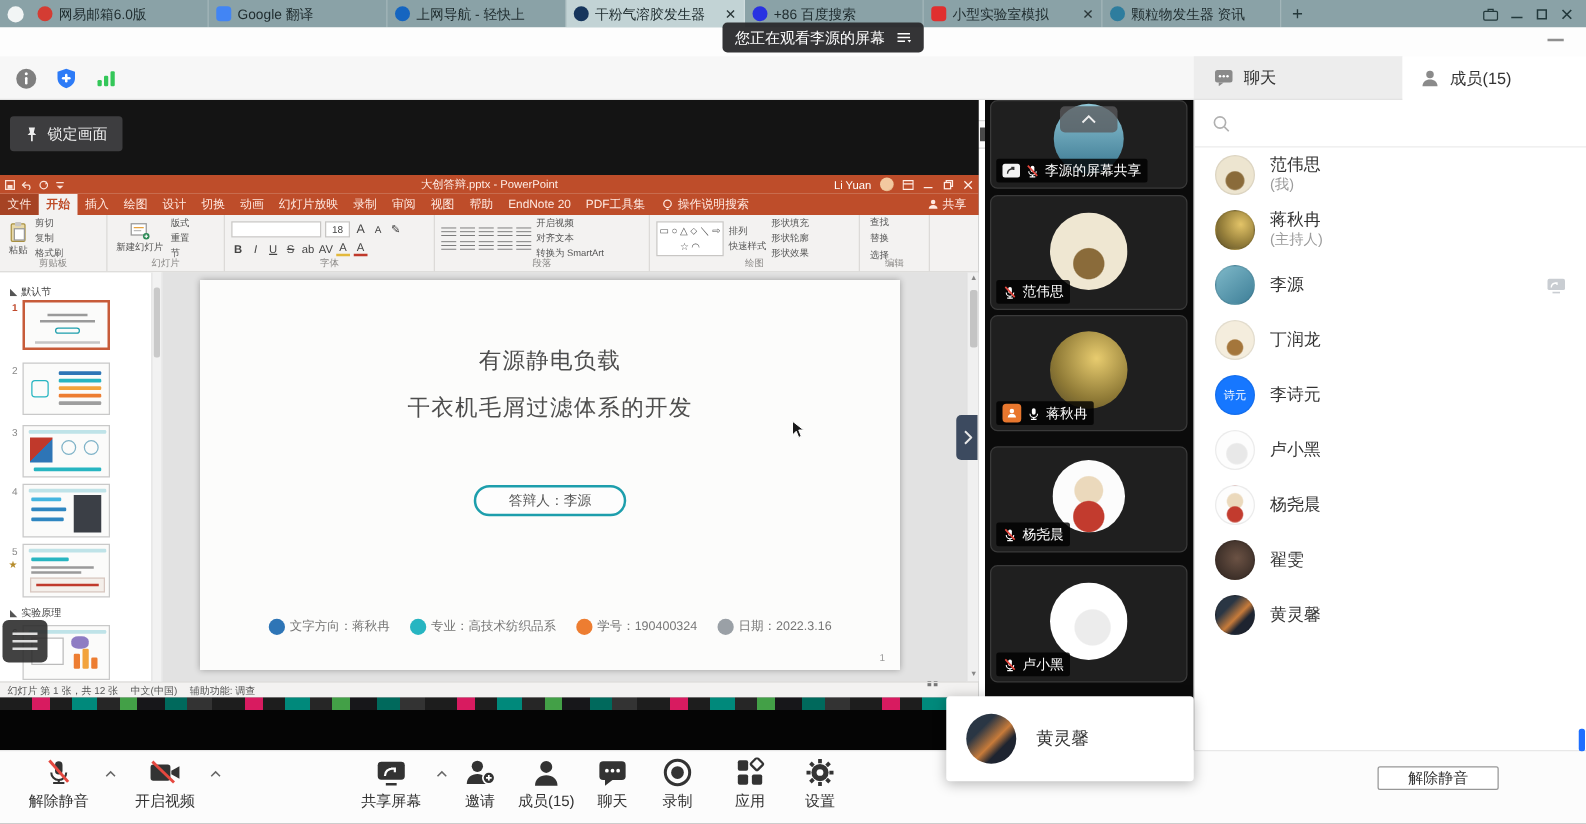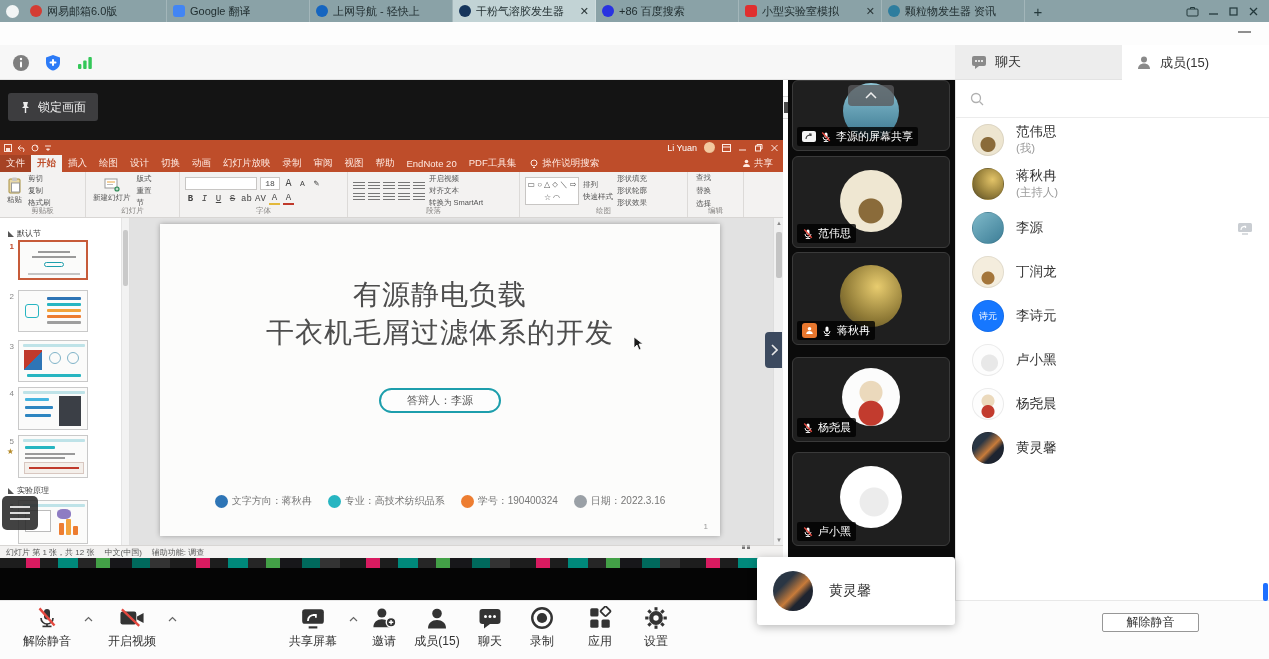--- a/index.html
+++ b/index.html
@@ -61,21 +61,21 @@
   .rtab{display:flex;align-items:center;padding:0 6px;}
   .rtab.filetab{background:rgba(0,0,0,.12);}
   .rtab.active{background:#F3F2F1;color:#BE4D2A;font-weight:bold;}
   .tellme{display:flex;align-items:center;gap:4px;padding:0 8px;color:#FFE9E1;}
   .sharebtn{margin-left:auto;display:flex;align-items:center;gap:3px;padding:0 10px;color:#FFE9E1;}
   .ribbon{height:46px;background:#F3F2F1;border-bottom:1px solid #D8D6D4;display:flex;}
   .rgroup{position:relative;border-right:1px solid #DCDAD8;padding:3px 5px 11px 5px;display:flex;gap:4px;}
   .rgroup .glabel{position:absolute;bottom:1px;left:0;right:0;text-align:center;font-size:7.5px;color:#8A8886;margin-top:48px;}
   .bigbtn{display:flex;flex-direction:column;align-items:center;gap:1px;font-size:7.5px;color:#555;justify-content:center;padding:0 2px;}
   .minicol{display:flex;flex-direction:column;justify-content:center;gap:2px;font-size:7.5px;color:#555;}
-  .fontrows{display:flex;flex-direction:column;gap:3px;justify-content:center;font-family:Liberation Mono, monospace;}
+  .fontrows{display:flex;flex-direction:column;gap:3px;justify-content:center;}
   .frow{display:flex;align-items:center;gap:3px;font-size:9px;color:#444;}
   .fsel{width:72px;height:13px;border:1px solid #C8C6C4;background:#fff;}
   .fsize{width:20px;height:13px;border:1px solid #C8C6C4;background:#fff;font-size:8px;display:flex;align-items:center;justify-content:center;color:#444;}
   .fg{font-size:9px;color:#444;width:11px;text-align:center;}
   .fg.b{font-weight:bold;} .fg.i{font-style:italic;} .fg.u{text-decoration:underline;} .fg.s{text-decoration:line-through;}
   .pline{width:12px;height:8px;display:inline-block;background:linear-gradient(#777 1px,transparent 1px) 0 1px/12px 3px repeat-y;}
   .shapebox{width:54px;height:28px;border:1px solid #C8C6C4;background:#fff;display:flex;flex-wrap:wrap;align-items:center;justify-content:center;gap:2px;font-size:8px;color:#555;align-self:center;padding:1px;}
   .editcol{display:flex;flex-direction:column;justify-content:center;gap:3px;font-size:7.5px;color:#555;padding:0 3px;}
 
   
@@ -86,21 +86,21 @@
   .slide-num.sel{color:#C04A2C;font-weight:bold;}
   .thumbbox{position:absolute;left:18px;width:70px;background:#FBFBFA;border:1px solid #C9C9C9;}
   .thumbbox.sel{border:2px solid #C75B39;}
   .tscroll{position:absolute;right:0;top:0;width:8px;height:327px;background:#F2F2F2;border-left:1px solid #E4E4E4;}
   .tscroll .thm{position:absolute;left:1px;top:12px;width:5px;height:56px;background:#C9C9C9;border-radius:2px;}
   .annot{position:absolute;left:2px;top:278px;width:36px;height:34px;background:rgba(40,40,40,.88);border-radius:5px;z-index:5;display:flex;flex-direction:column;gap:4px;align-items:center;justify-content:center;}
   .annot i{width:20px;height:2px;background:#DDD;display:block;}
 
   .canvas{position:relative;flex:1;background:#E2E2E2;}
   .slide{position:absolute;left:30px;top:6px;width:560px;height:312px;background:#FCFCFB;box-shadow:0 0 5px rgba(0,0,0,.3);}
-  .s-title{position:absolute;left:0;right:0;text-align:center;color:#4D4D4D;font-size:28px;letter-spacing:1px;}
+  .s-title{position:absolute;left:0;right:0;text-align:center;color:#4D4D4D;font-size:18px;letter-spacing:1px;}
   .pillwrap{position:absolute;left:0;right:0;top:164px;text-align:center;}
   .pill{display:inline-block;border:2px solid #1D9EAC;border-radius:14px;padding:3px 26px;font-size:11px;color:#555;background:#FDFDFD;}
   .sfooter{position:absolute;left:0;right:0;top:270px;display:flex;justify-content:center;gap:16px;}
   .fitem{display:flex;align-items:center;gap:4px;font-size:10px;color:#767676;}
   .fdot{width:13px;height:13px;border-radius:50%;flex:none;}
   .pagenum{position:absolute;right:12px;bottom:5px;font-size:8px;color:#999;}
   .cursor{position:absolute;left:503px;top:118px;z-index:4;}
   .cscroll{position:absolute;right:0;top:0;width:10px;height:327px;background:#F0F0F0;border-left:1px solid #DDD;}
   .cscroll .thm{position:absolute;left:2px;top:14px;width:6px;height:46px;background:#C4C4C4;border-radius:2px;}
   .cscroll .ar{position:absolute;left:0;width:10px;font-size:6px;color:#888;text-align:center;}
@@ -216,20 +216,29 @@
           <svg width="11" height="11" viewBox="0 0 11 11">
             <path d="M2 2l7 7M9 2l-7 7" stroke="#22383B" stroke-width="1.3"></path>
           </svg>
         </span>
     </div>
   </div>
 
   <div class="abs substrip"></div>
   <div class="abs mini-dash"></div>
 
+  <div class="abs banner">
+    <span>您正在观看李源的屏幕</span>
+    <span class="menu">
+      <svg width="12" height="10" viewBox="0 0 12 10">
+          <path d="M1 2h10M1 5h10M1 8h6" stroke="#fff" stroke-width="1.3"></path>
+          <path d="M9 7l1.5 2L12 7z" fill="#fff"></path>
+        </svg>
+    </span>
+  </div>
 
   <div class="abs mheader">
     <span class="hicon" style="left:10px">
       <svg width="18" height="18" viewBox="0 0 18 18">
           <circle cx="9" cy="9" r="8" fill="#7F7F7F"></circle>
           <rect x="8" y="7.5" width="2" height="6" rx="1" fill="#fff"></rect>
           <circle cx="9" cy="5" r="1.2" fill="#fff"></circle>
         </svg>
     </span>
     <span class="hicon" style="left:42px">
@@ -309,20 +318,21 @@
               <path d="M3.5 1.5L1 4l2.5 2.5" fill="none" stroke="#FBE3DA"></path>
             </svg>
           <svg width="8" height="8" viewBox="0 0 8 8">
               <circle cx="4" cy="4" r="3" fill="none" stroke="#FBE3DA"></circle>
               <path d="M6 1l1 2-2 .5z" fill="#FBE3DA"></path>
             </svg>
           <svg width="8" height="6" viewBox="0 0 8 6">
               <path d="M1 1h6M2.5 4l1.5 1.5L5.5 4z" stroke="#FBE3DA" fill="#FBE3DA"></path>
             </svg>
         </span>
+        <span class="t">大创答辩.pptx - PowerPoint</span>
         <span class="right">
           <span>Li Yuan</span>
           <span class="ppt-ava"></span>
           <svg width="9" height="8" viewBox="0 0 9 8">
               <rect x="0.5" y="0.5" width="8" height="7" fill="none" stroke="#FFEDE6"></rect>
               <line x1="0.5" y1="3" x2="8.5" y2="3" stroke="#FFEDE6"></line>
             </svg>
           <svg width="9" height="8" viewBox="0 0 9 8">
               <line x1="1" y1="6" x2="8" y2="6" stroke="#FFEDE6"></line>
             </svg>
@@ -798,20 +808,28 @@
       </div>
       <div class="mrow">
         <span class="mava" style="background: radial-gradient(circle at 50% 75%, rgb(194, 59, 46) 0px, rgb(194, 59, 46) 6px, transparent 7px), radial-gradient(circle at 50% 40%, rgb(235, 217, 188) 0px, rgb(235, 217, 188) 6px, transparent 7px), rgb(253, 253, 253);">
             <i></i>
           </span>
         <span class="mtext">
             <span class="mname">杨尧晨</span>
           </span>
       </div>
       <div class="mrow">
+        <span class="mava" style="background: radial-gradient(circle at 55% 45%, rgb(107, 82, 68), rgb(62, 48, 41) 70%);">
+            <i></i>
+          </span>
+        <span class="mtext">
+            <span class="mname">翟雯</span>
+          </span>
+      </div>
+      <div class="mrow">
         <span class="mava" style="background: linear-gradient(135deg, rgb(42, 54, 68) 30%, rgb(199, 123, 58) 55%, rgb(30, 36, 48) 70%);">
             <i></i>
           </span>
         <span class="mtext">
             <span class="mname">黄灵馨</span>
           </span>
       </div>
     </div>
   </div>
   <div class="abs bluebar"></div>

